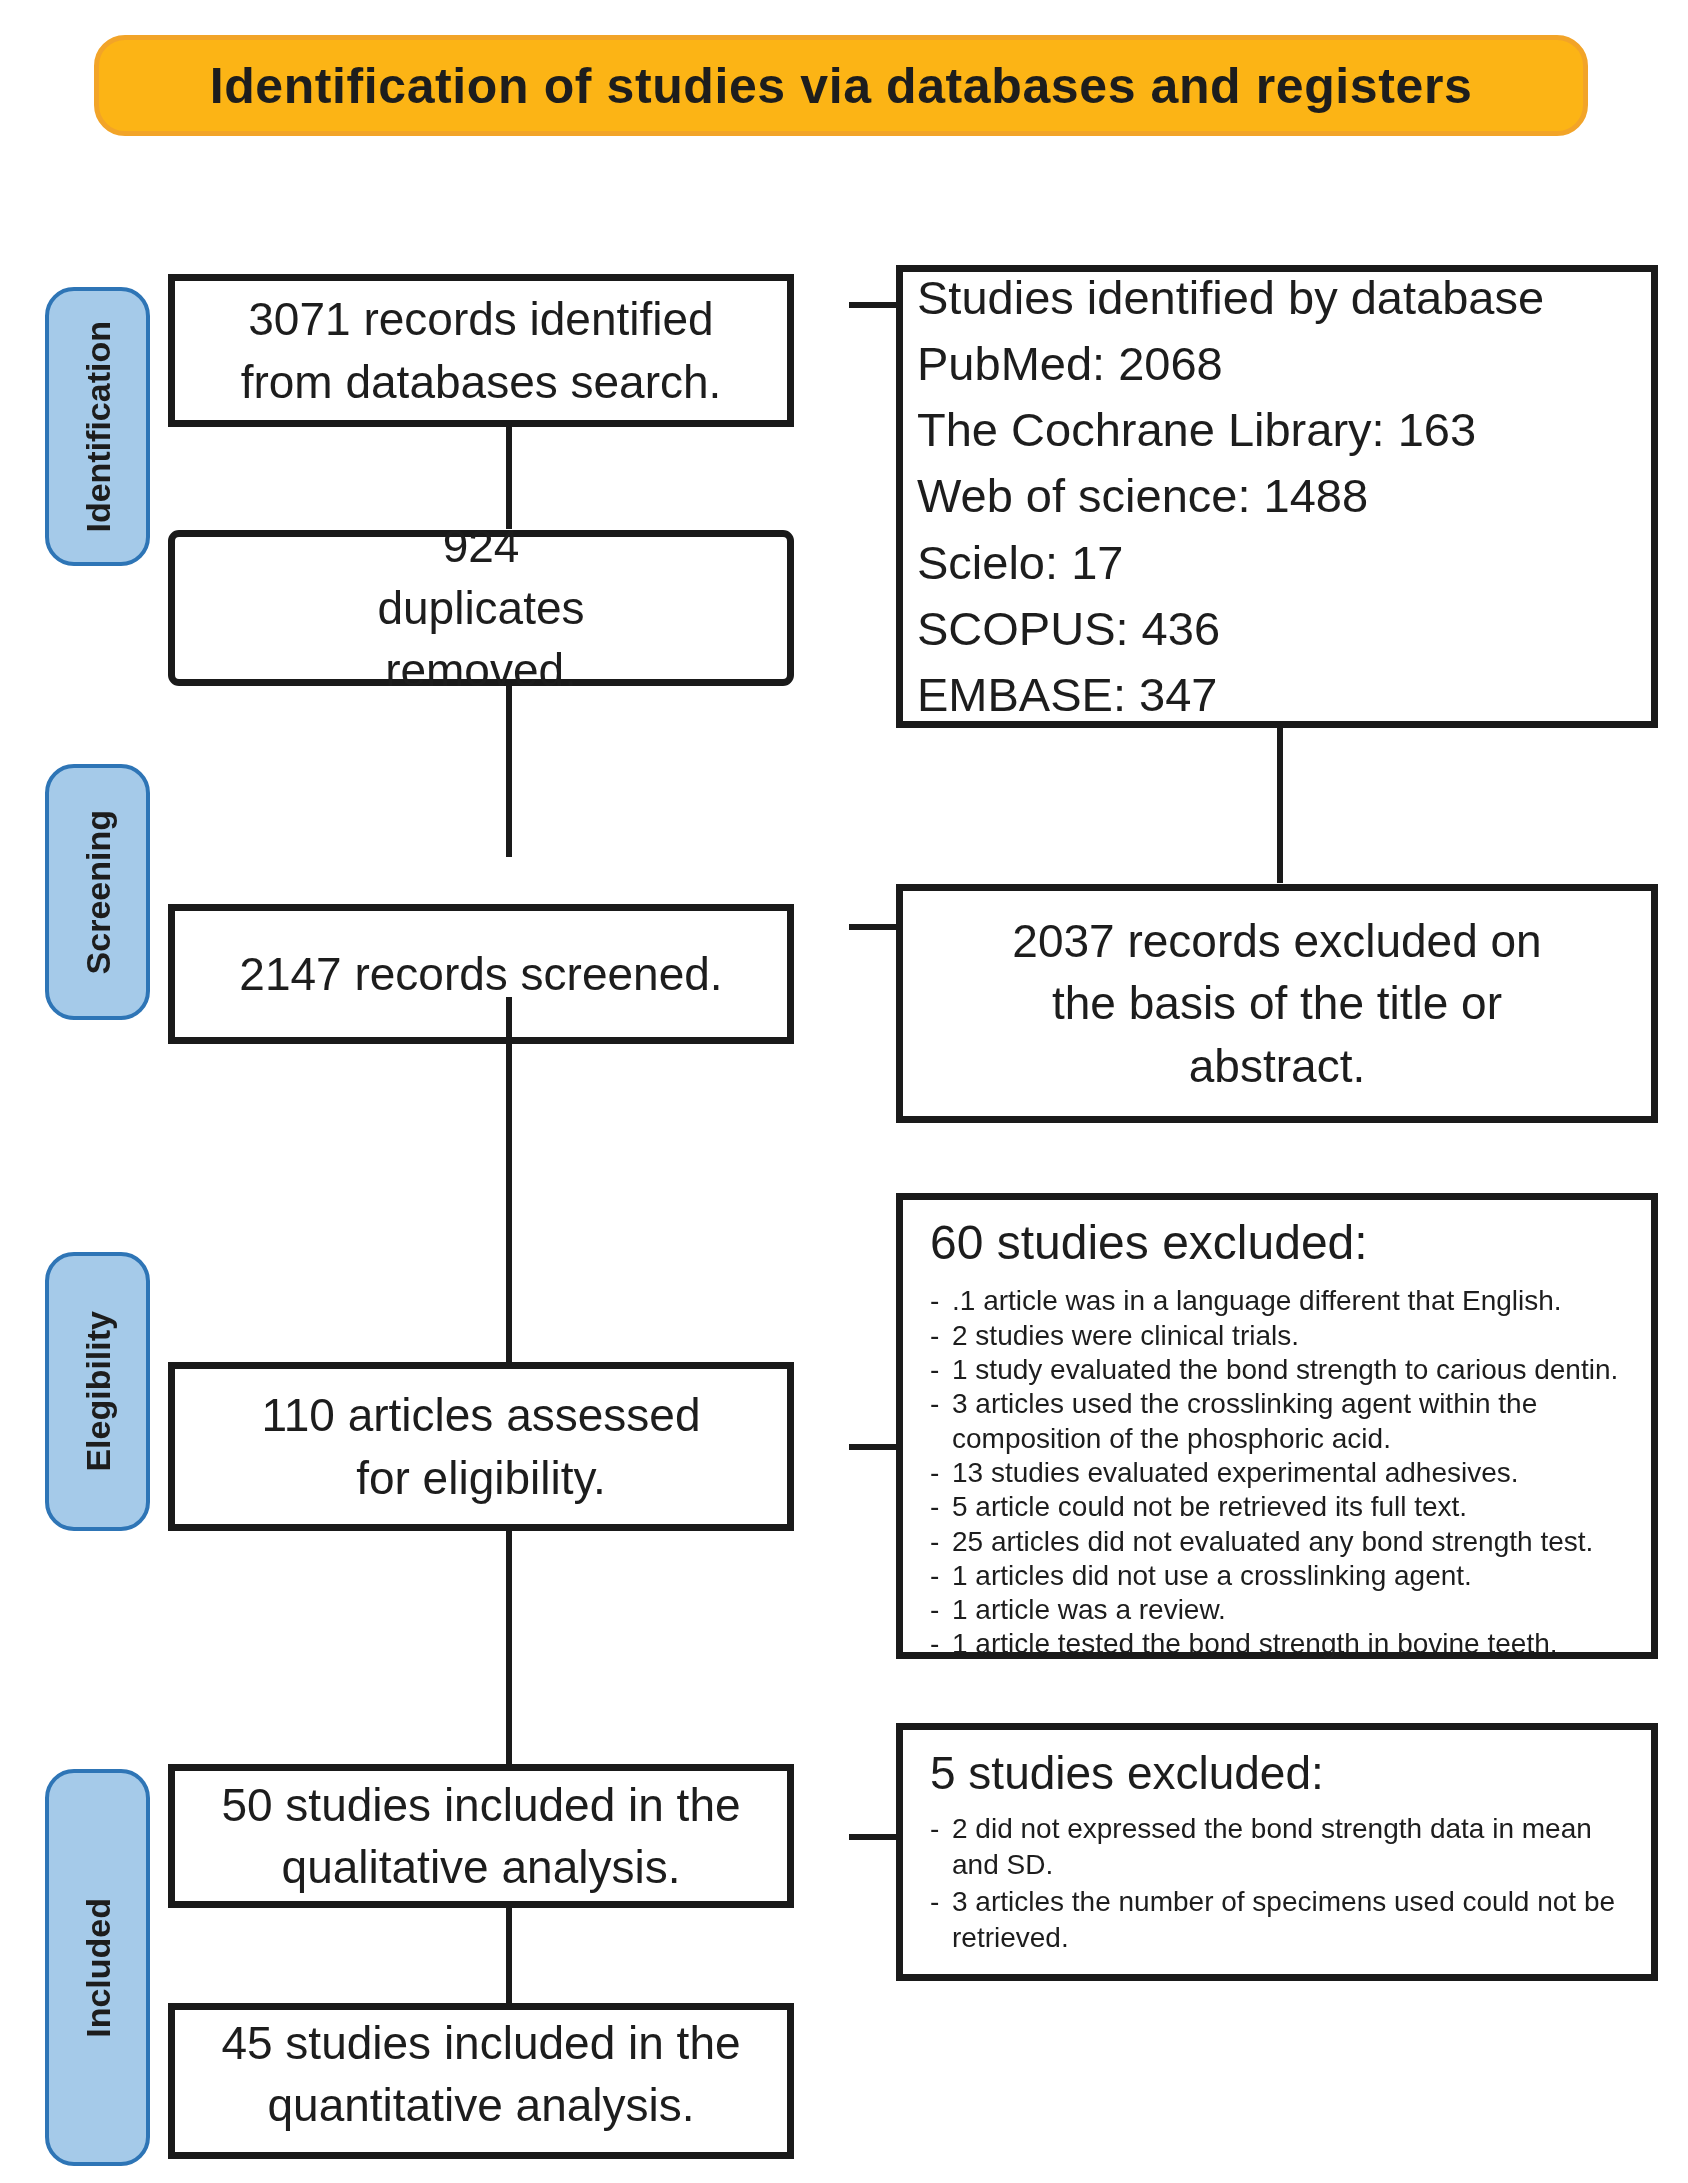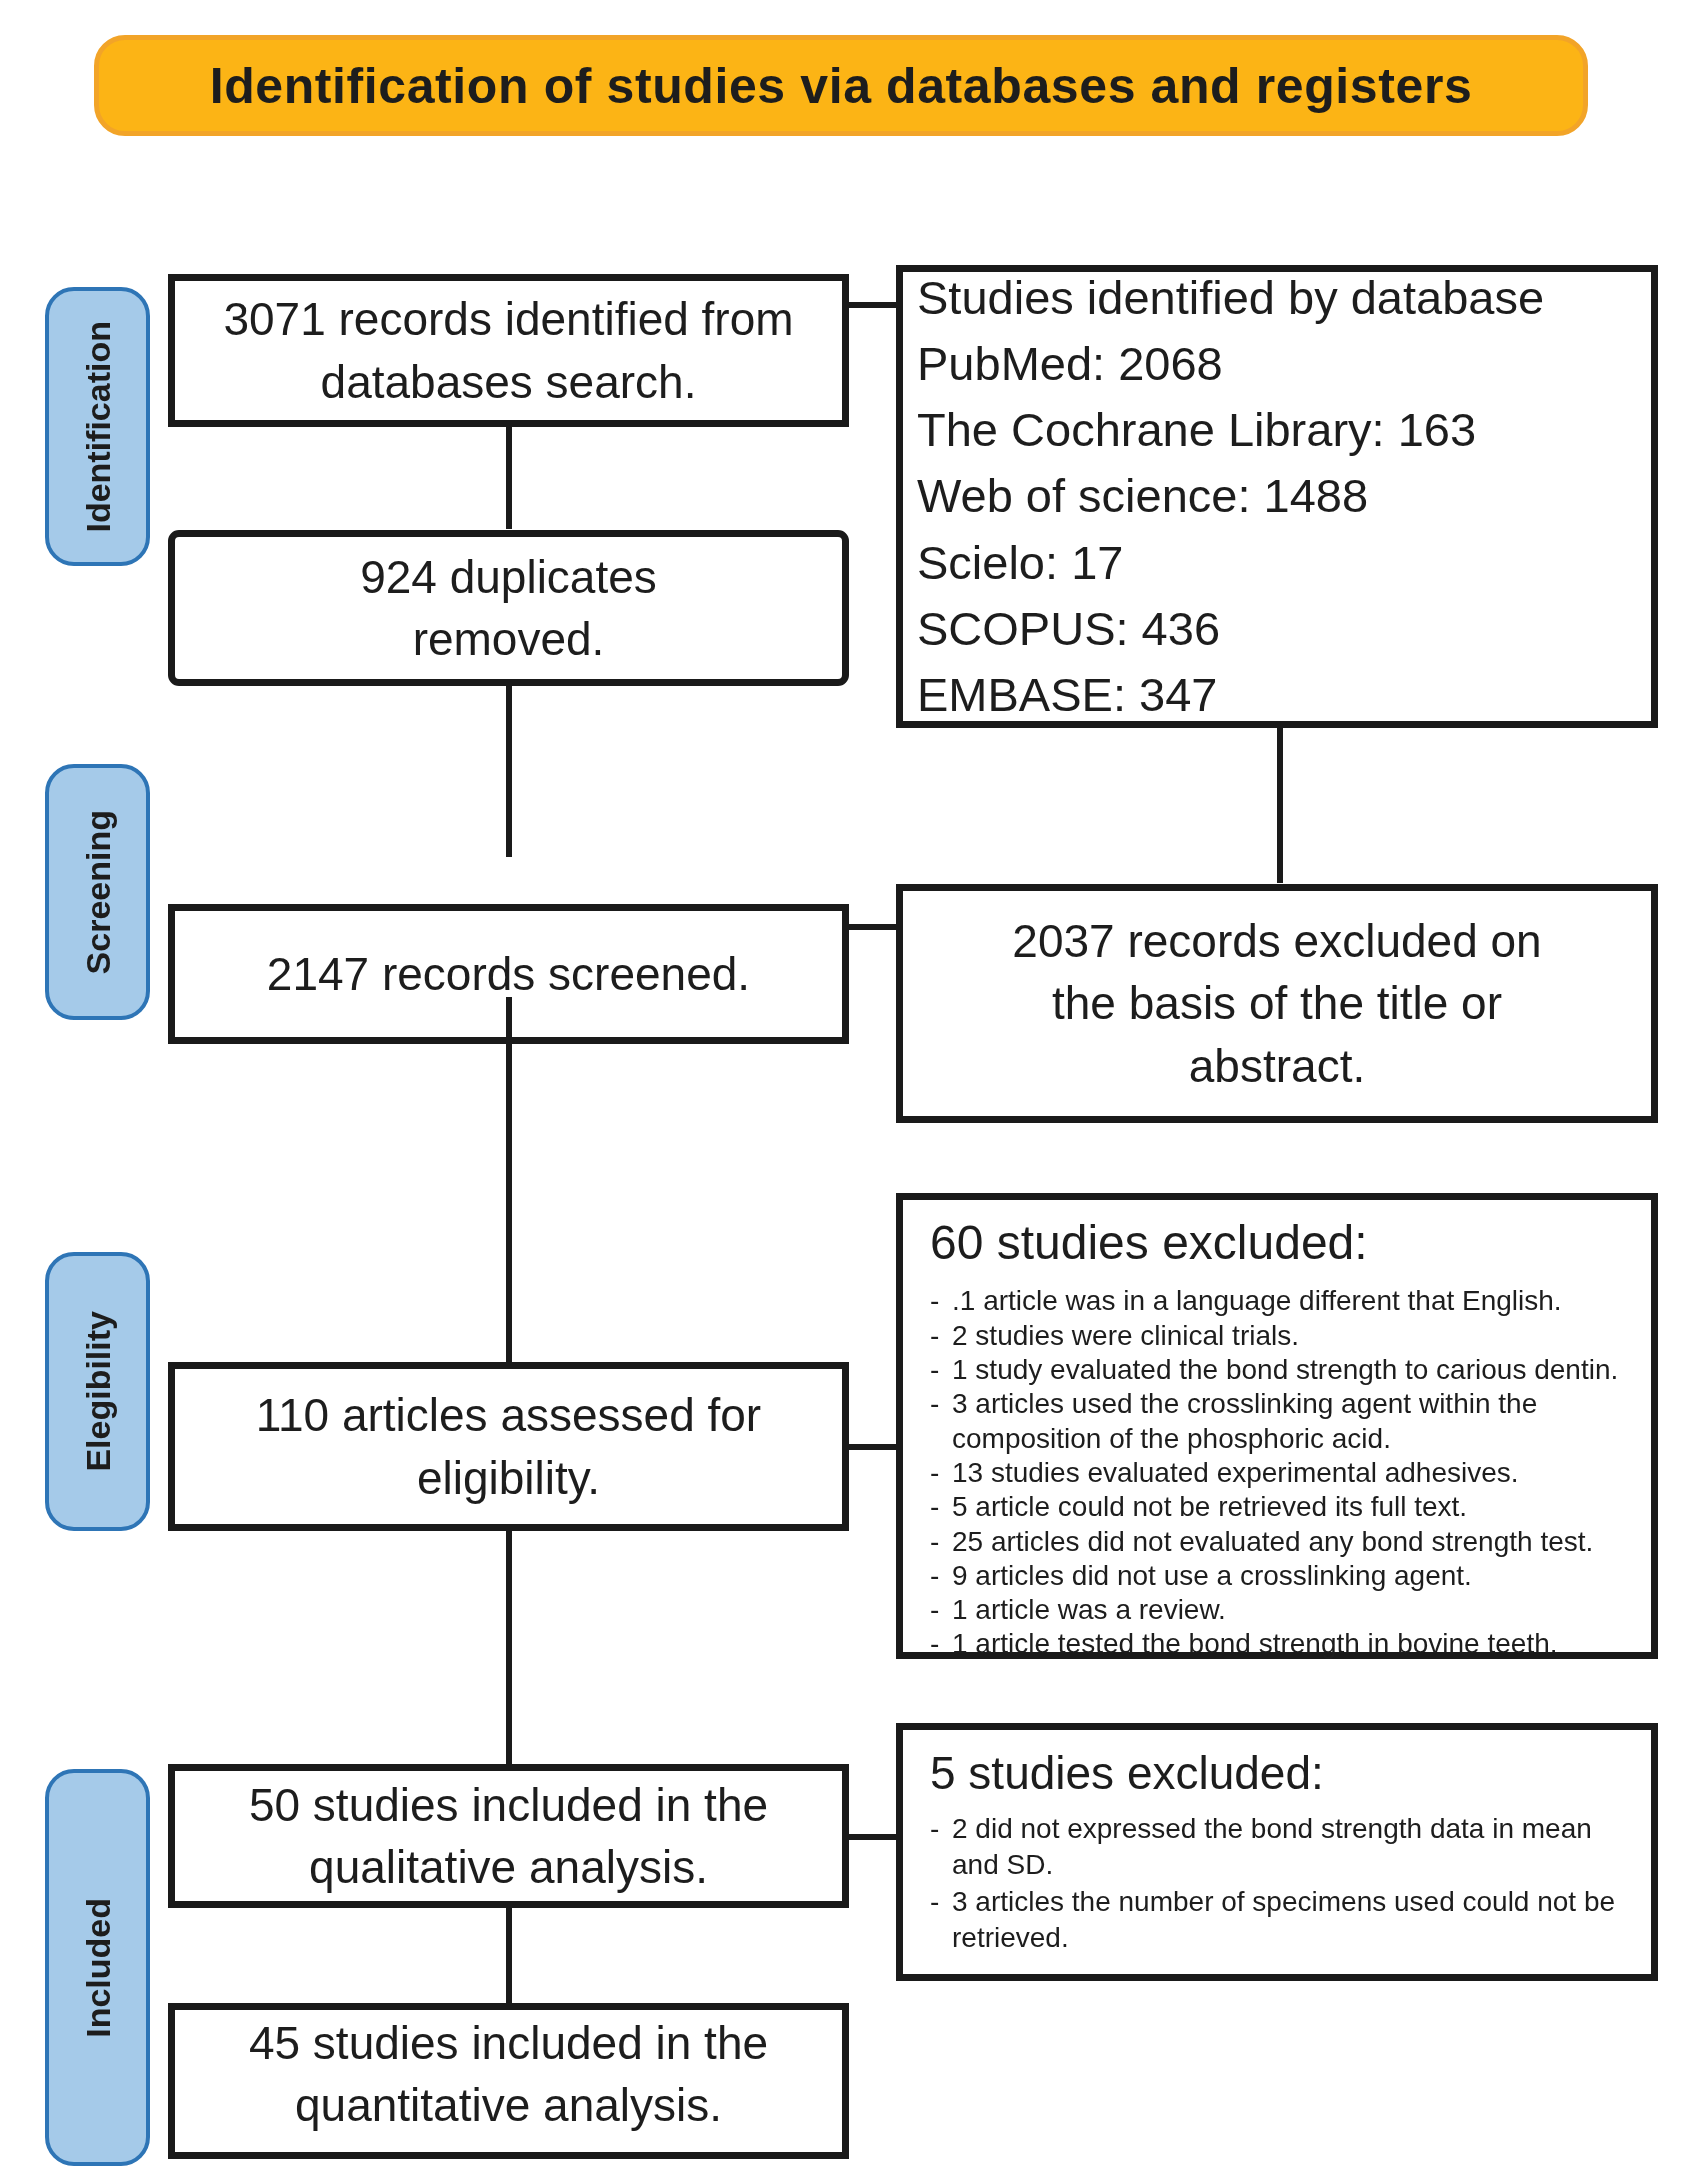--- a/index.html
+++ b/index.html
@@ -55,21 +55,21 @@
     position:absolute;
     background:#fff;
     border:7px solid var(--box-border);
     box-sizing:border-box;
   }
   .center-text{
     display:flex;align-items:center;justify-content:center;
     text-align:center;
     font-size:46px;line-height:1.35;
   }
-  .col-left{left:168px;width:681px;}
+  .col-left{left:168px;width:626px;}
   .col-right{left:896px;width:762px;}
   .box-a{top:274px;height:153px;padding:0 25.5px;}
   .box-b{top:530px;height:156px;padding:0 163px;border-radius:11px;}
   .box-c{top:904px;height:140px;padding:0 25.5px;}
   .box-d{top:1362px;height:169px;padding:0 77px;}
   .box-e{top:1764px;height:144px;padding:0 22px;}
   .box-f{top:2003px;height:156px;padding:16px 22px;align-items:flex-end;}
   .box-r1{top:265px;height:463px;display:flex;flex-direction:column;justify-content:center;
           padding:0 3px 0 14px;font-size:47px;line-height:1.41;white-space:nowrap;}
   .box-r2{top:884px;height:239px;}
@@ -179,21 +179,21 @@
       <li>
           <span class="dash">-</span>
           <span class="btxt">5 article could not be retrieved its full text.</span>
         </li>
       <li>
           <span class="dash">-</span>
           <span class="btxt">25 articles did not evaluated any bond strength test.</span>
         </li>
       <li>
           <span class="dash">-</span>
-          <span class="btxt">9 articles did not use a crosslinking agent.</span>
+          <span class="btxt">1 articles did not use a crosslinking agent.</span>
         </li>
       <li>
           <span class="dash">-</span>
           <span class="btxt">1 article was a review.</span>
         </li>
       <li>
           <span class="dash">-</span>
           <span class="btxt">1 article tested the bond strength in bovine teeth.</span>
         </li>
     </ul>

